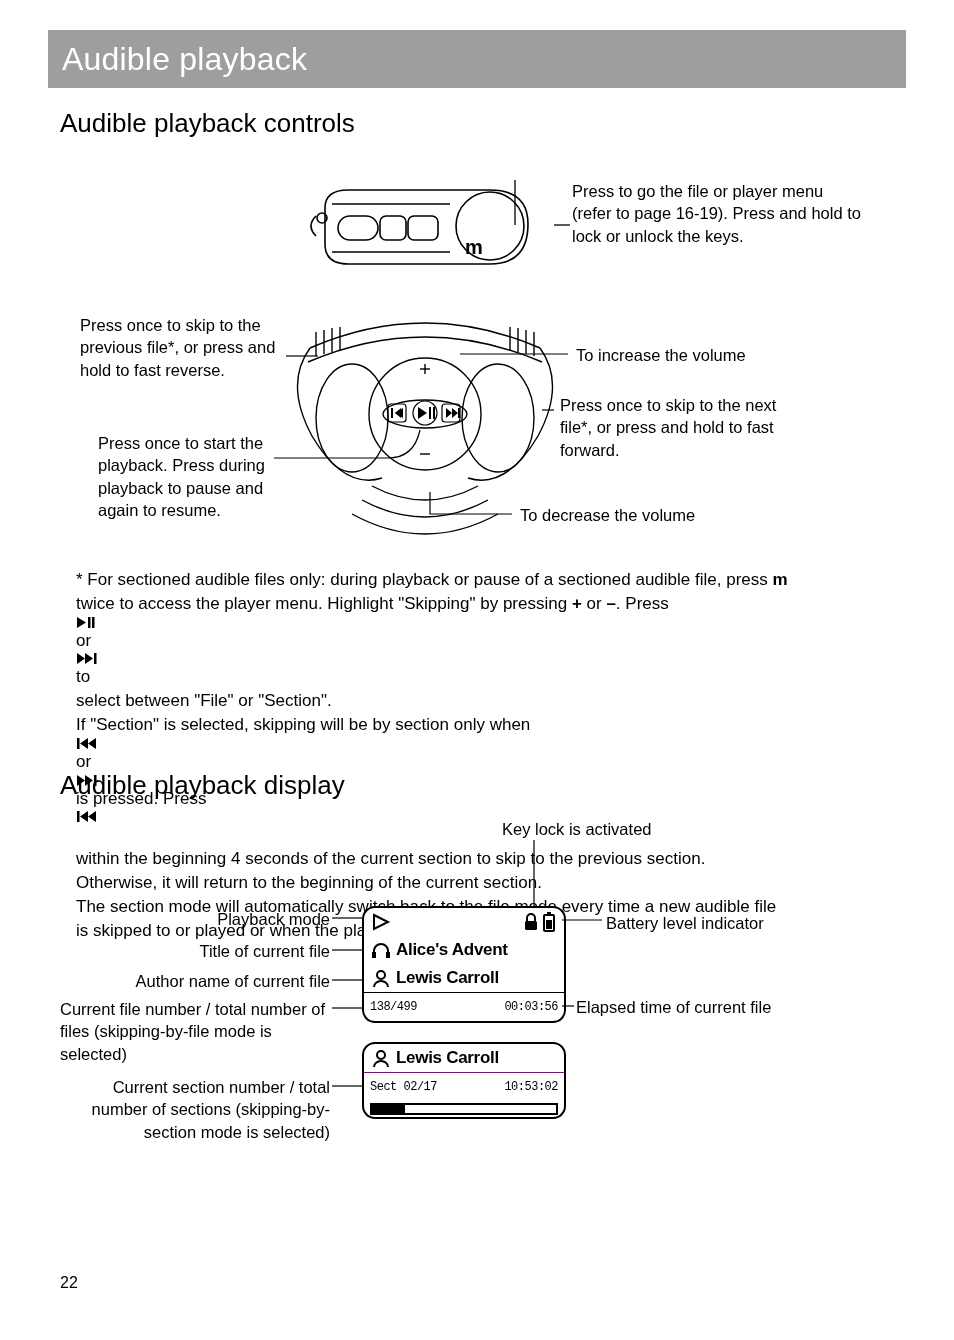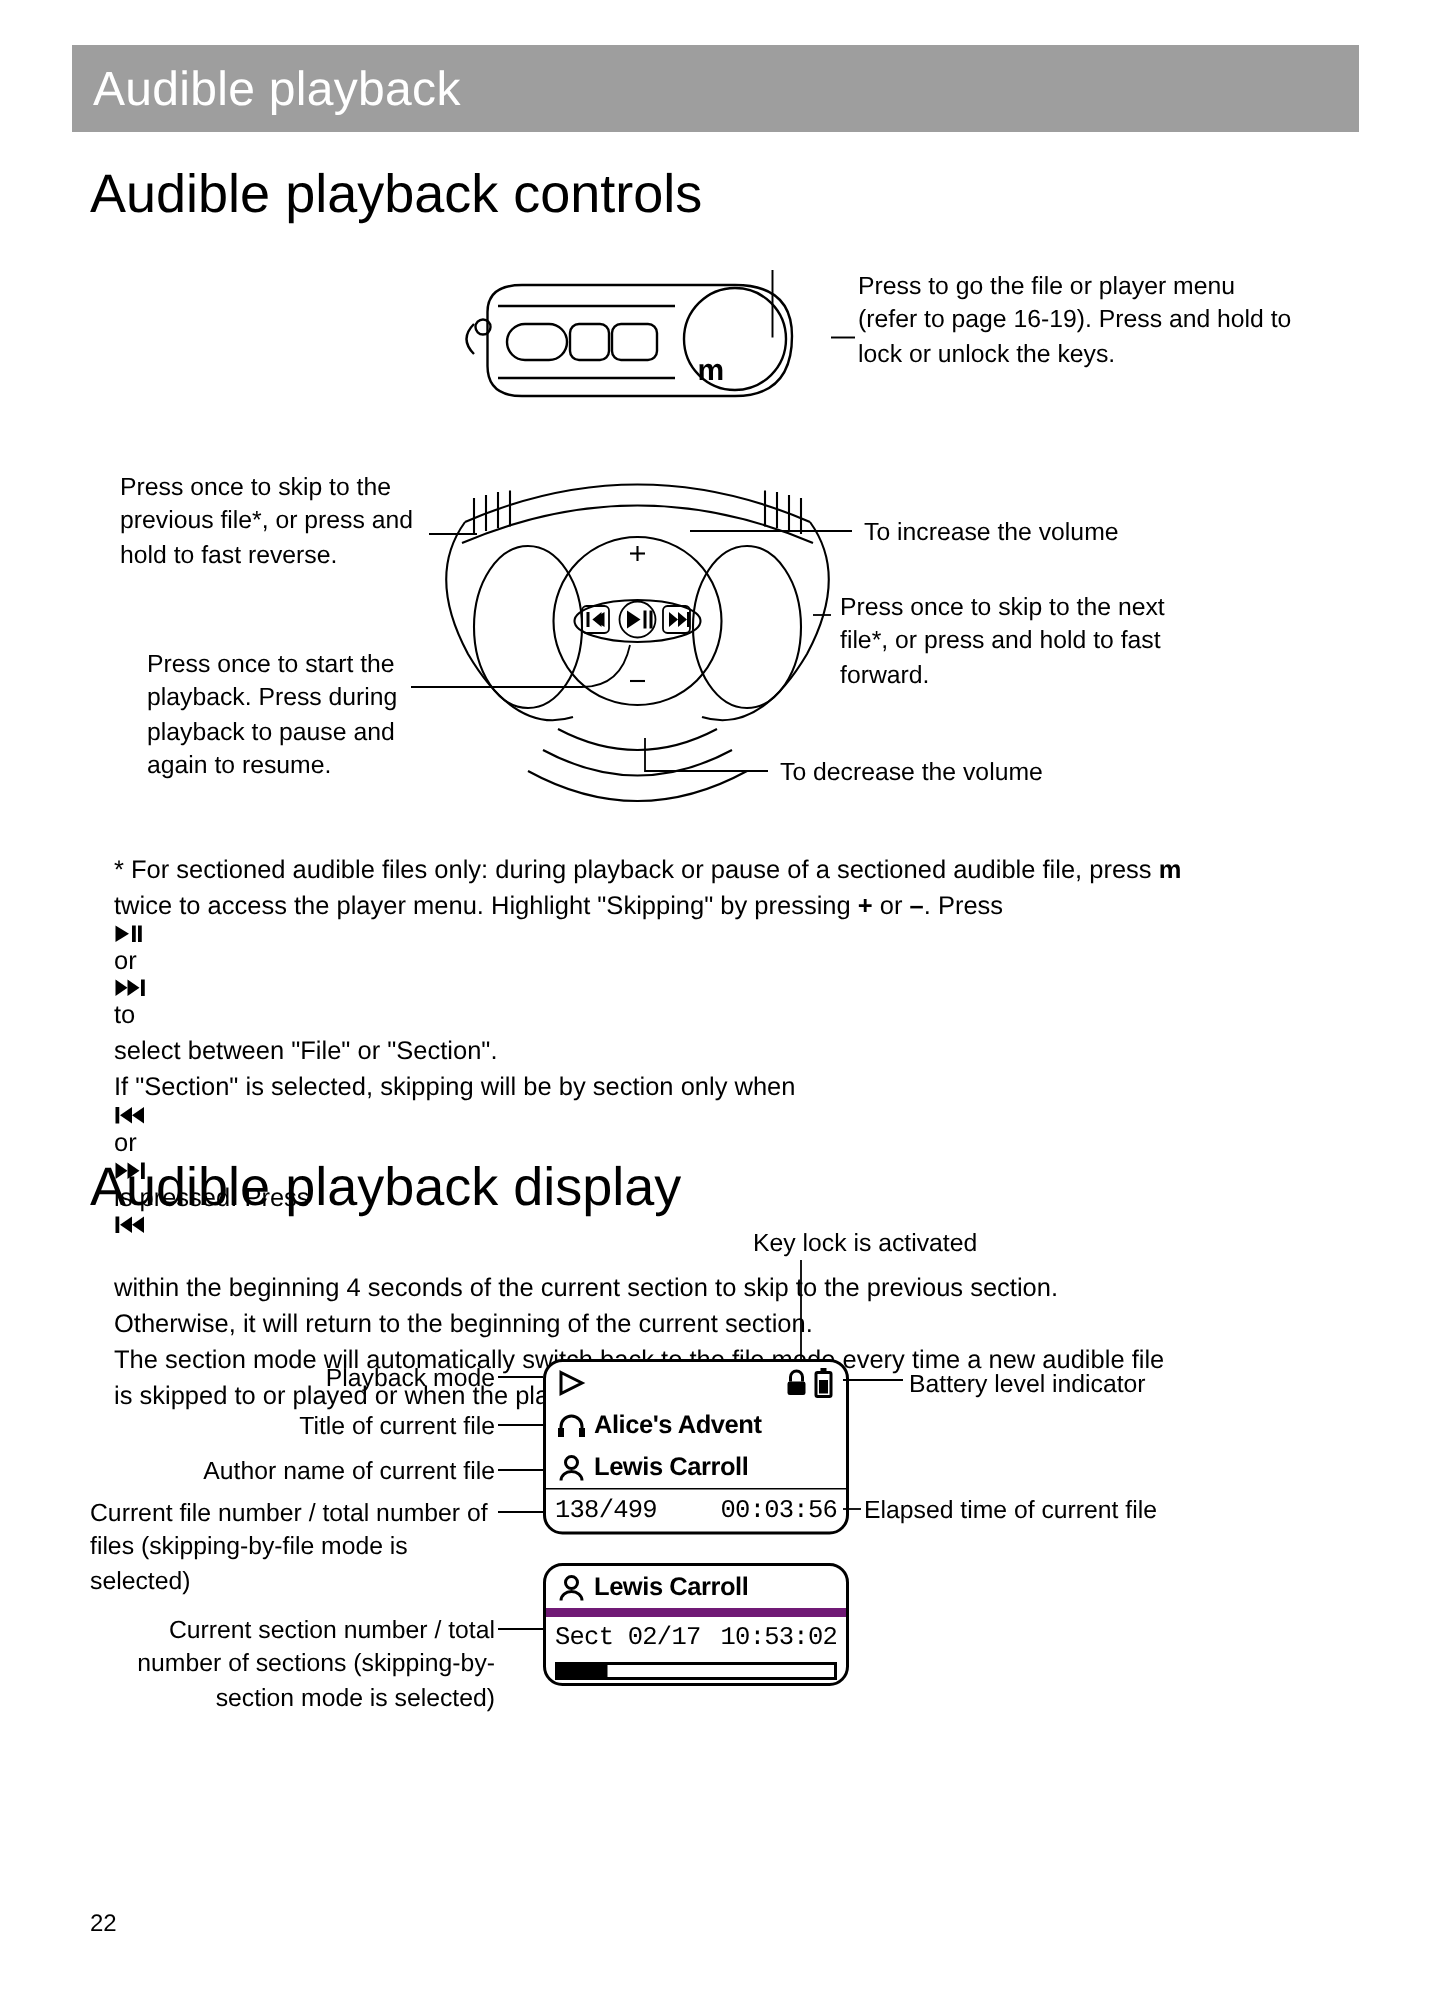--- a/index.html
+++ b/index.html
@@ -31,21 +31,21 @@
   .title-bar h1 {
     margin: 0;
     font-weight: 400;
     color: #fff;
     font-size: 32px;
     letter-spacing: .2px;
   }
   .h2 {
     position: absolute;
     left: 60px;
-    font-size: 36px;
+    font-size: 26px;
     font-weight: 400;
   }
   .body-text {
     position: absolute;
     left: 60px; right: 60px;
     font-size: 17px;
     line-height: 1.40;
     margin-left: 16px;
   }
   .caption {
@@ -63,21 +63,21 @@
   .bold { font-weight: 700; }
   .icon-inline { vertical-align: -2px; }
   .lcd-outer {
     border: 2px solid #000;
     border-radius: 13px;
     background: #fff;
   }
   .lcd-row { display:flex; align-items:center; height: 28px; padding: 0 6px; }
   .lcd-row + .lcd-row { border-top: 0; }
   .lcd-title { font-family: Arial, sans-serif; font-weight: 900; font-size: 17px; letter-spacing: -.3px; }
-  .lcd-mono  { font-family: "Courier New", monospace; font-weight: 400; font-size: 17px; letter-spacing: -.5px; }
+  .lcd-mono  { font-family: "Courier New", monospace; font-weight: 400; font-size: 12px; letter-spacing: -.5px; }
   .lcd-between { display:flex; justify-content:space-between; align-items:center; width:100%; }
 </style>
 </head>
 <body>
 <div class="page">
 
 <div class="title-bar">
   <h1>Audible playback</h1>
 </div>
 
@@ -269,21 +269,21 @@
 </div>
 
 <div class="lcd-outer" style="position:absolute; left:362px; top:1042px; width:200px;">
   <div class="lcd-row">
     <svg width="22" height="20">
           <circle cx="11" cy="7" r="4" fill="none" stroke="#000" stroke-width="2"></circle>
           <path d="M4 19 a7 6 0 0 1 14 0" fill="none" stroke="#000" stroke-width="2"></path>
         </svg>
     <span class="lcd-title" style="margin-left:4px;">Lewis Carroll</span>
   </div>
-  <div class="lcd-row" style="border-top:6px solid #701a75;text-align:center;">
+  <div class="lcd-row" style="border-top:1px solid #701a75;text-align:center;">
     <div class="lcd-between">
       <span class="lcd-mono">Sect 02/17</span>
       <span class="lcd-mono">10:53:02</span>
     </div>
   </div>
   <div style="height:14px; padding:0 6px;">
     <div style="height:8px; margin-top:2px; border:2px solid #000; position:relative;">
       <div style="position:absolute; left:0; top:0; bottom:0; width:18%; background:#000;"></div>
     </div>
   </div>

